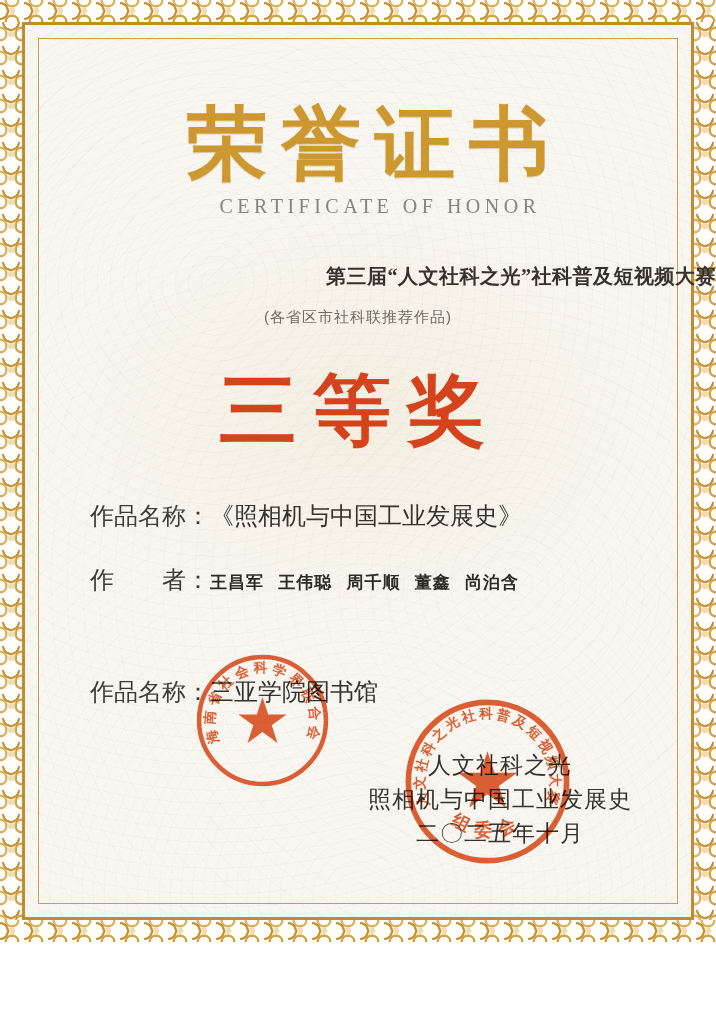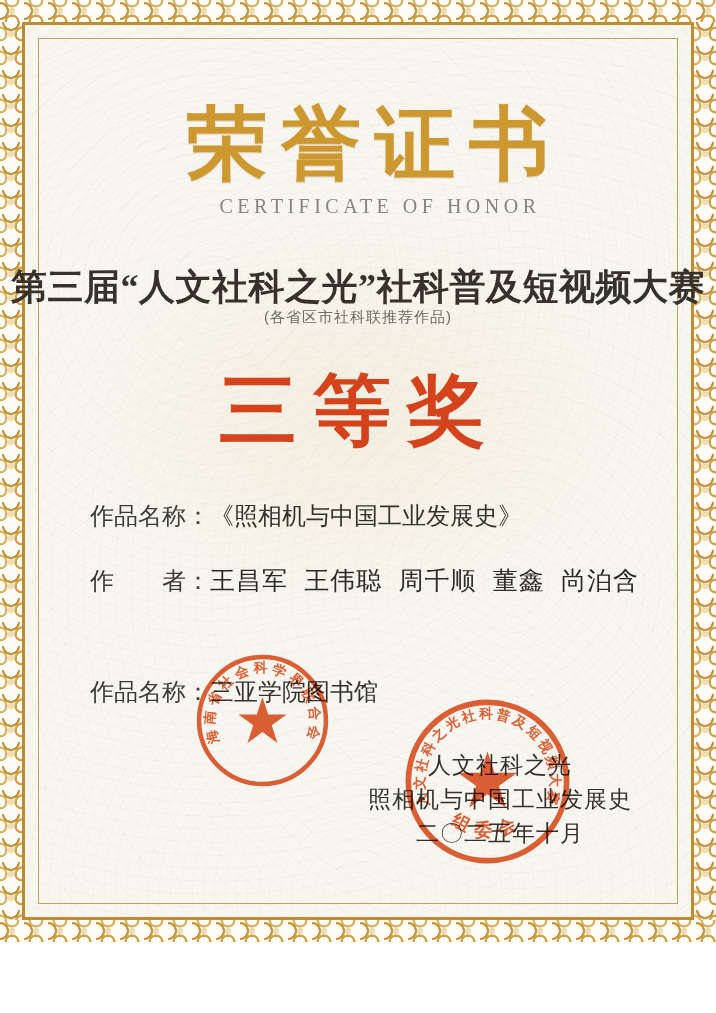--- a/index.html
+++ b/index.html
@@ -52,22 +52,22 @@
     color:#ce9831;letter-spacing:14px;padding-left:14px;box-sizing:border-box;
     text-shadow:0 1px 1px rgba(170,120,30,0.35);
   }
   .title-en{
     position:absolute;left:0;top:195px;width:100%;
     text-align:center;font-family:"Liberation Serif","DejaVu Serif",serif;
     font-size:20px;color:#87847c;letter-spacing:4.5px;padding-left:4px;box-sizing:border-box;margin-left:20px;
   }
   .contest{
     position:absolute;left:0;top:263px;width:100%;
-    text-align:center;font-family:"Liberation Serif","DejaVu Serif",serif;
-    font-size:36px;font-weight:700;color:#36312b;letter-spacing:0.5px;
+    text-align:right;font-family:"Liberation Serif","DejaVu Serif",serif;
+    font-size:20px;font-weight:700;color:#36312b;letter-spacing:0.5px;
   }
   .note{
     position:absolute;left:0;top:308px;width:100%;
     text-align:center;font-size:15px;color:#6e6b64;letter-spacing:1px;
   }
   .award{
     position:absolute;left:0;top:370px;width:100%;
     text-align:center;font-family:"Liberation Serif","DejaVu Serif",serif;
     font-size:78px;font-weight:700;line-height:1.05;
     color:#d5431d;letter-spacing:16px;padding-left:4px;box-sizing:border-box;
@@ -77,21 +77,21 @@
     font-size:24px;line-height:1.2;color:#37342f;
   }
   .field .flabel{color:#3c3a35;}
   .field-1{top:502px;}
   .field-2{top:566px;}
   .field-3{top:626px;}
   .field-4{top:678px;}
   .fvalue{color:#34322d;}
   .fvalue-authors{
     font-family:"Liberation Serif","DejaVu Serif",serif;
-    font-weight:400;color:#2e2a25;word-spacing:9px;letter-spacing:1px;font-size:25px;
+    font-weight:700;color:#2e2a25;word-spacing:9px;letter-spacing:1px;font-size:17px;
   }
   .signoff{
     position:absolute;left:335px;top:748px;width:330px;
     text-align:center;font-size:23px;line-height:34px;color:#35322c;
     letter-spacing:1px;
   }
   .seal{position:absolute;mix-blend-mode:multiply;opacity:0.93;}
   .seal-left{left:190px;top:648px;width:145px;height:145px;}
   .seal-right{left:398px;top:692px;width:179px;height:179px;}
   .seal text{fill:#e05627;font-family:"Liberation Sans","DejaVu Sans",sans-serif;font-weight:700;}

